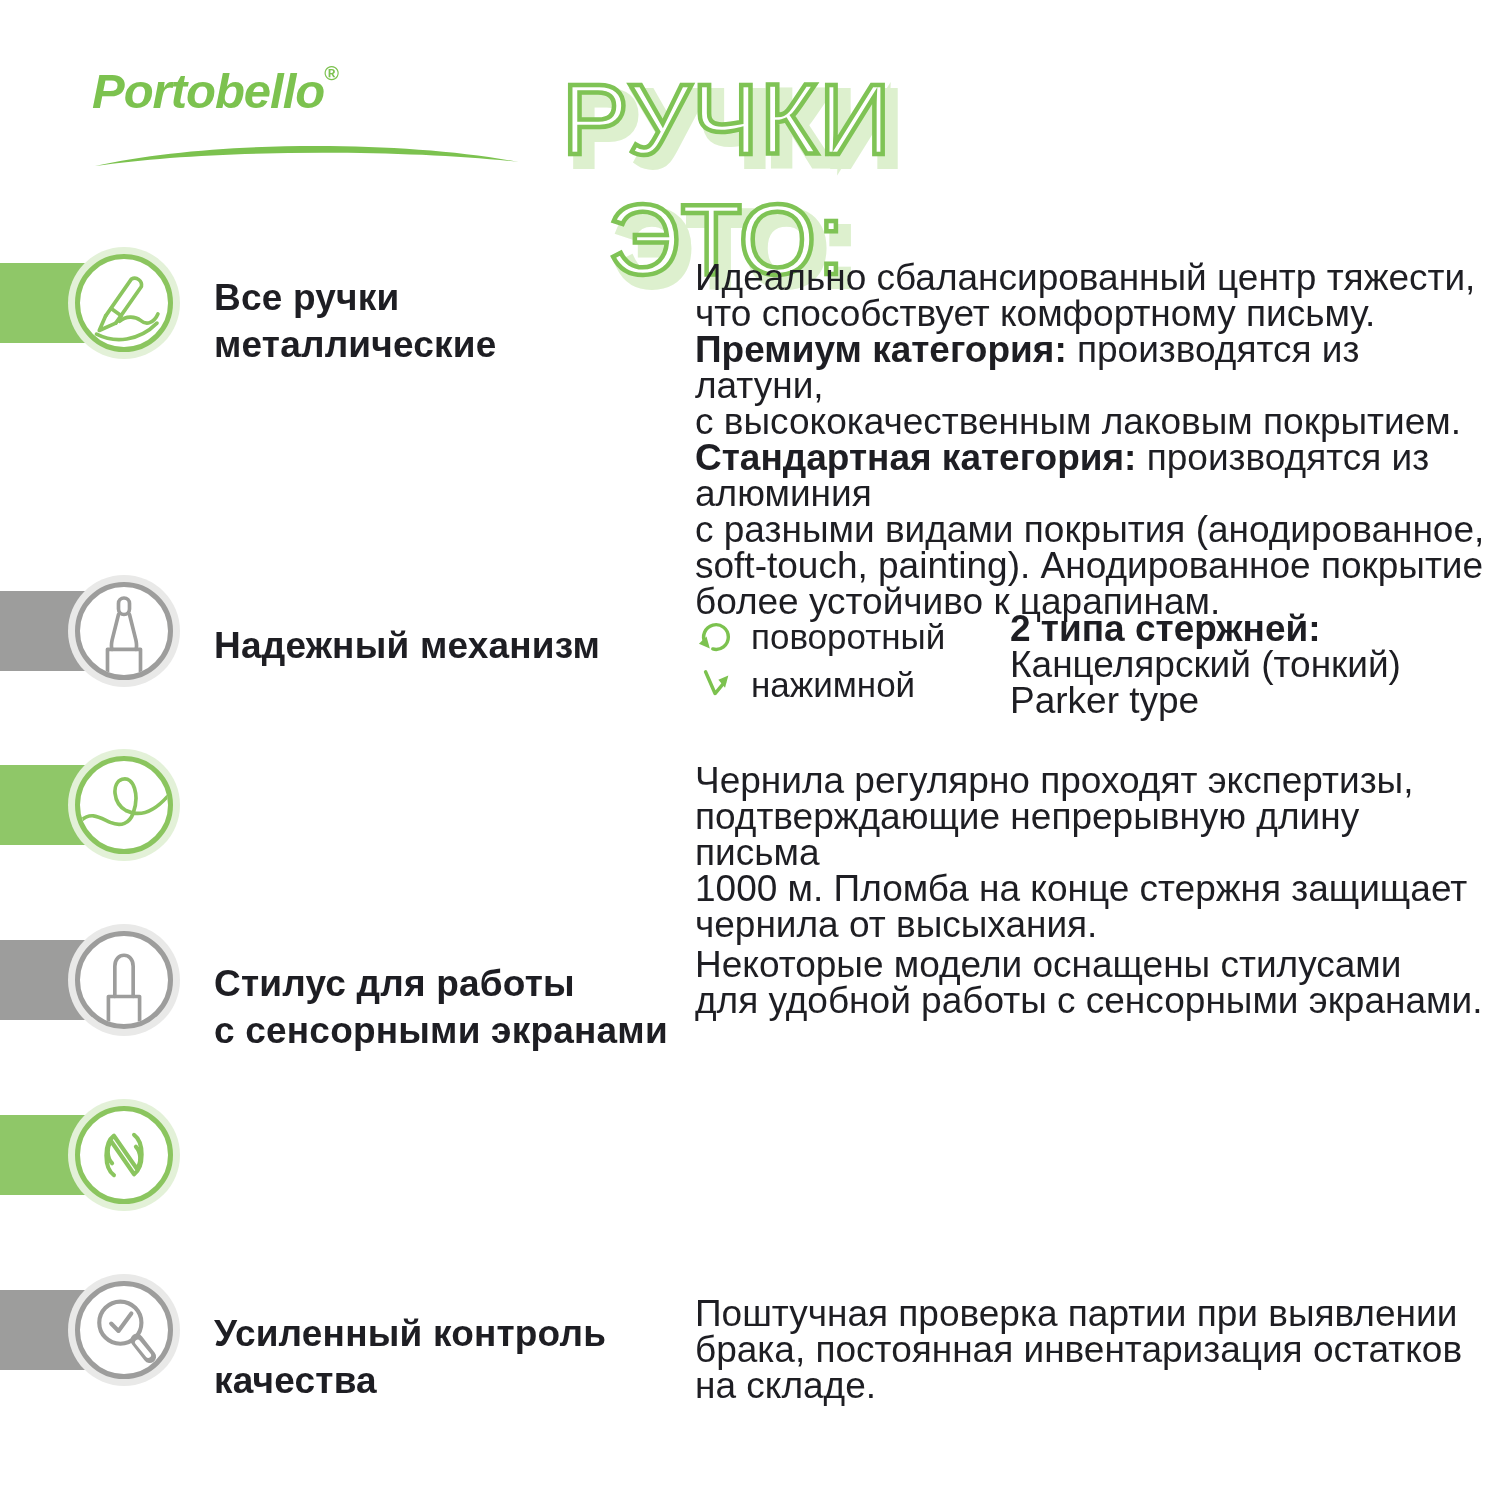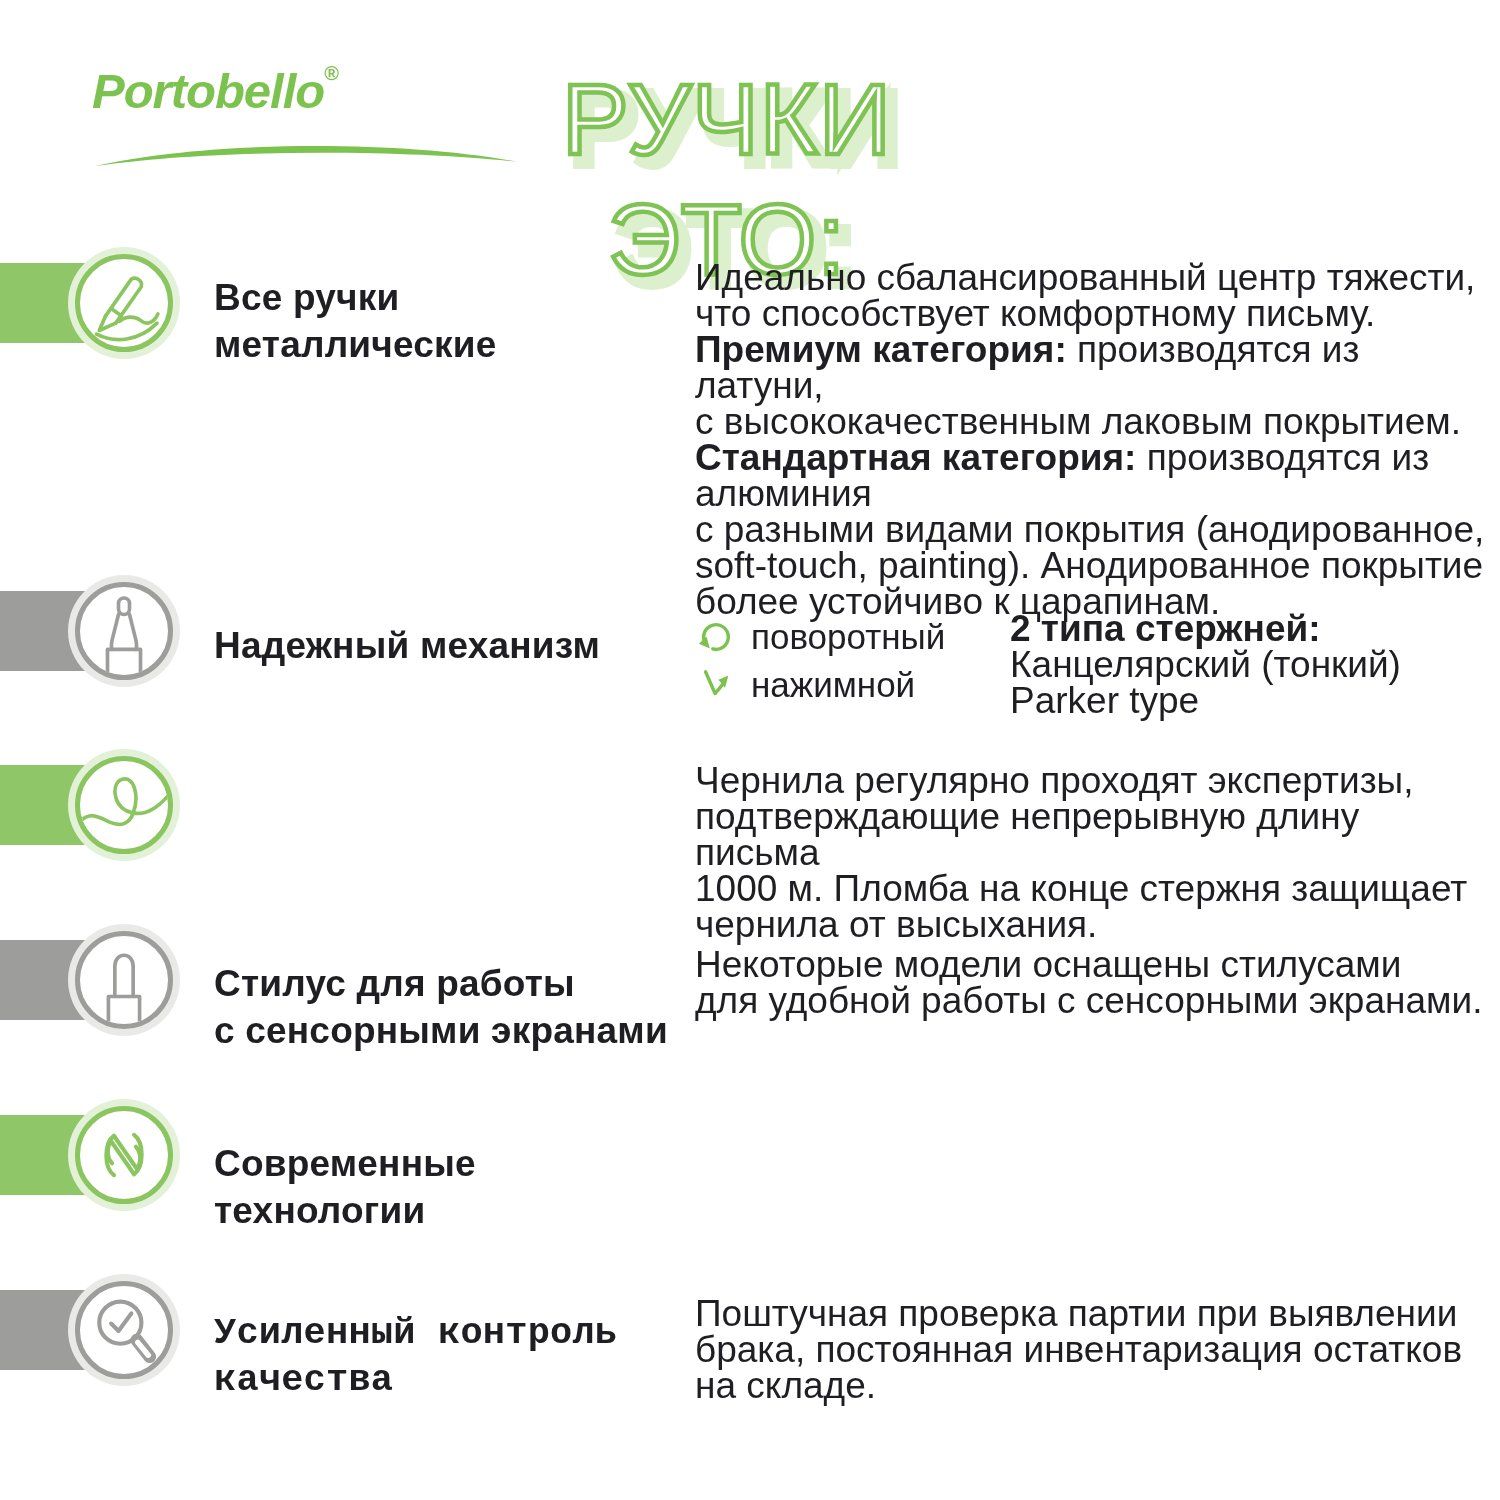--- a/index.html
+++ b/index.html
@@ -152,36 +152,34 @@
   <section class="row" style="top:1099px;height:150px;">
     <div class="bar green"></div>
     <div class="halo green">
       <div class="ring green">
         <svg viewBox="0 0 96 96" fill="none" stroke="#8bc55f" stroke-width="4.5" stroke-linecap="round" stroke-linejoin="round">
           <path d="M37,70 C26,62 26,35 37,27 L62,63 C67,57 67,45 61,39"></path>
           <path d="M59,26 C70,34 70,61 59,69 L34,33 C29,39 29,51 35,57"></path>
         </svg>
       </div>
     </div>
-    <h2 class="heading" style="top:27px;">Современные
-технологии</h2>
   </section>
 
   <section class="row" style="top:1274px;height:180px;">
     <div class="bar gray"></div>
     <div class="halo gray">
       <div class="ring gray">
         <svg viewBox="0 0 96 96" fill="none" stroke-linecap="round" stroke-linejoin="round">
           <circle cx="44" cy="40" r="23" stroke="#9d9d9c" stroke-width="4.5"></circle>
           <path d="M34,41 L42,49 L56,30" stroke="#9d9d9c" stroke-width="4.5"></path>
           <line x1="62" y1="59" x2="76" y2="77" stroke="#9d9d9c" stroke-width="14"></line>
           <line x1="63" y1="61.5" x2="74.5" y2="75.5" stroke="#ffffff" stroke-width="6"></line>
         </svg>
       </div>
     </div>
-    <h2 class="heading" style="top:22px;font-family:Liberation Mono, monospace;">Усиленный контроль
+    <h2 class="heading" style="top:22px;">Усиленный контроль
 качества</h2>
     <div class="body" style="top:22px;"><span>Поштучная проверка партии при выявлении
 брака, постоянная инвентаризация остатков
 на складе.</span></div>
   </section>
 
 </div>
 
 </body></html>

